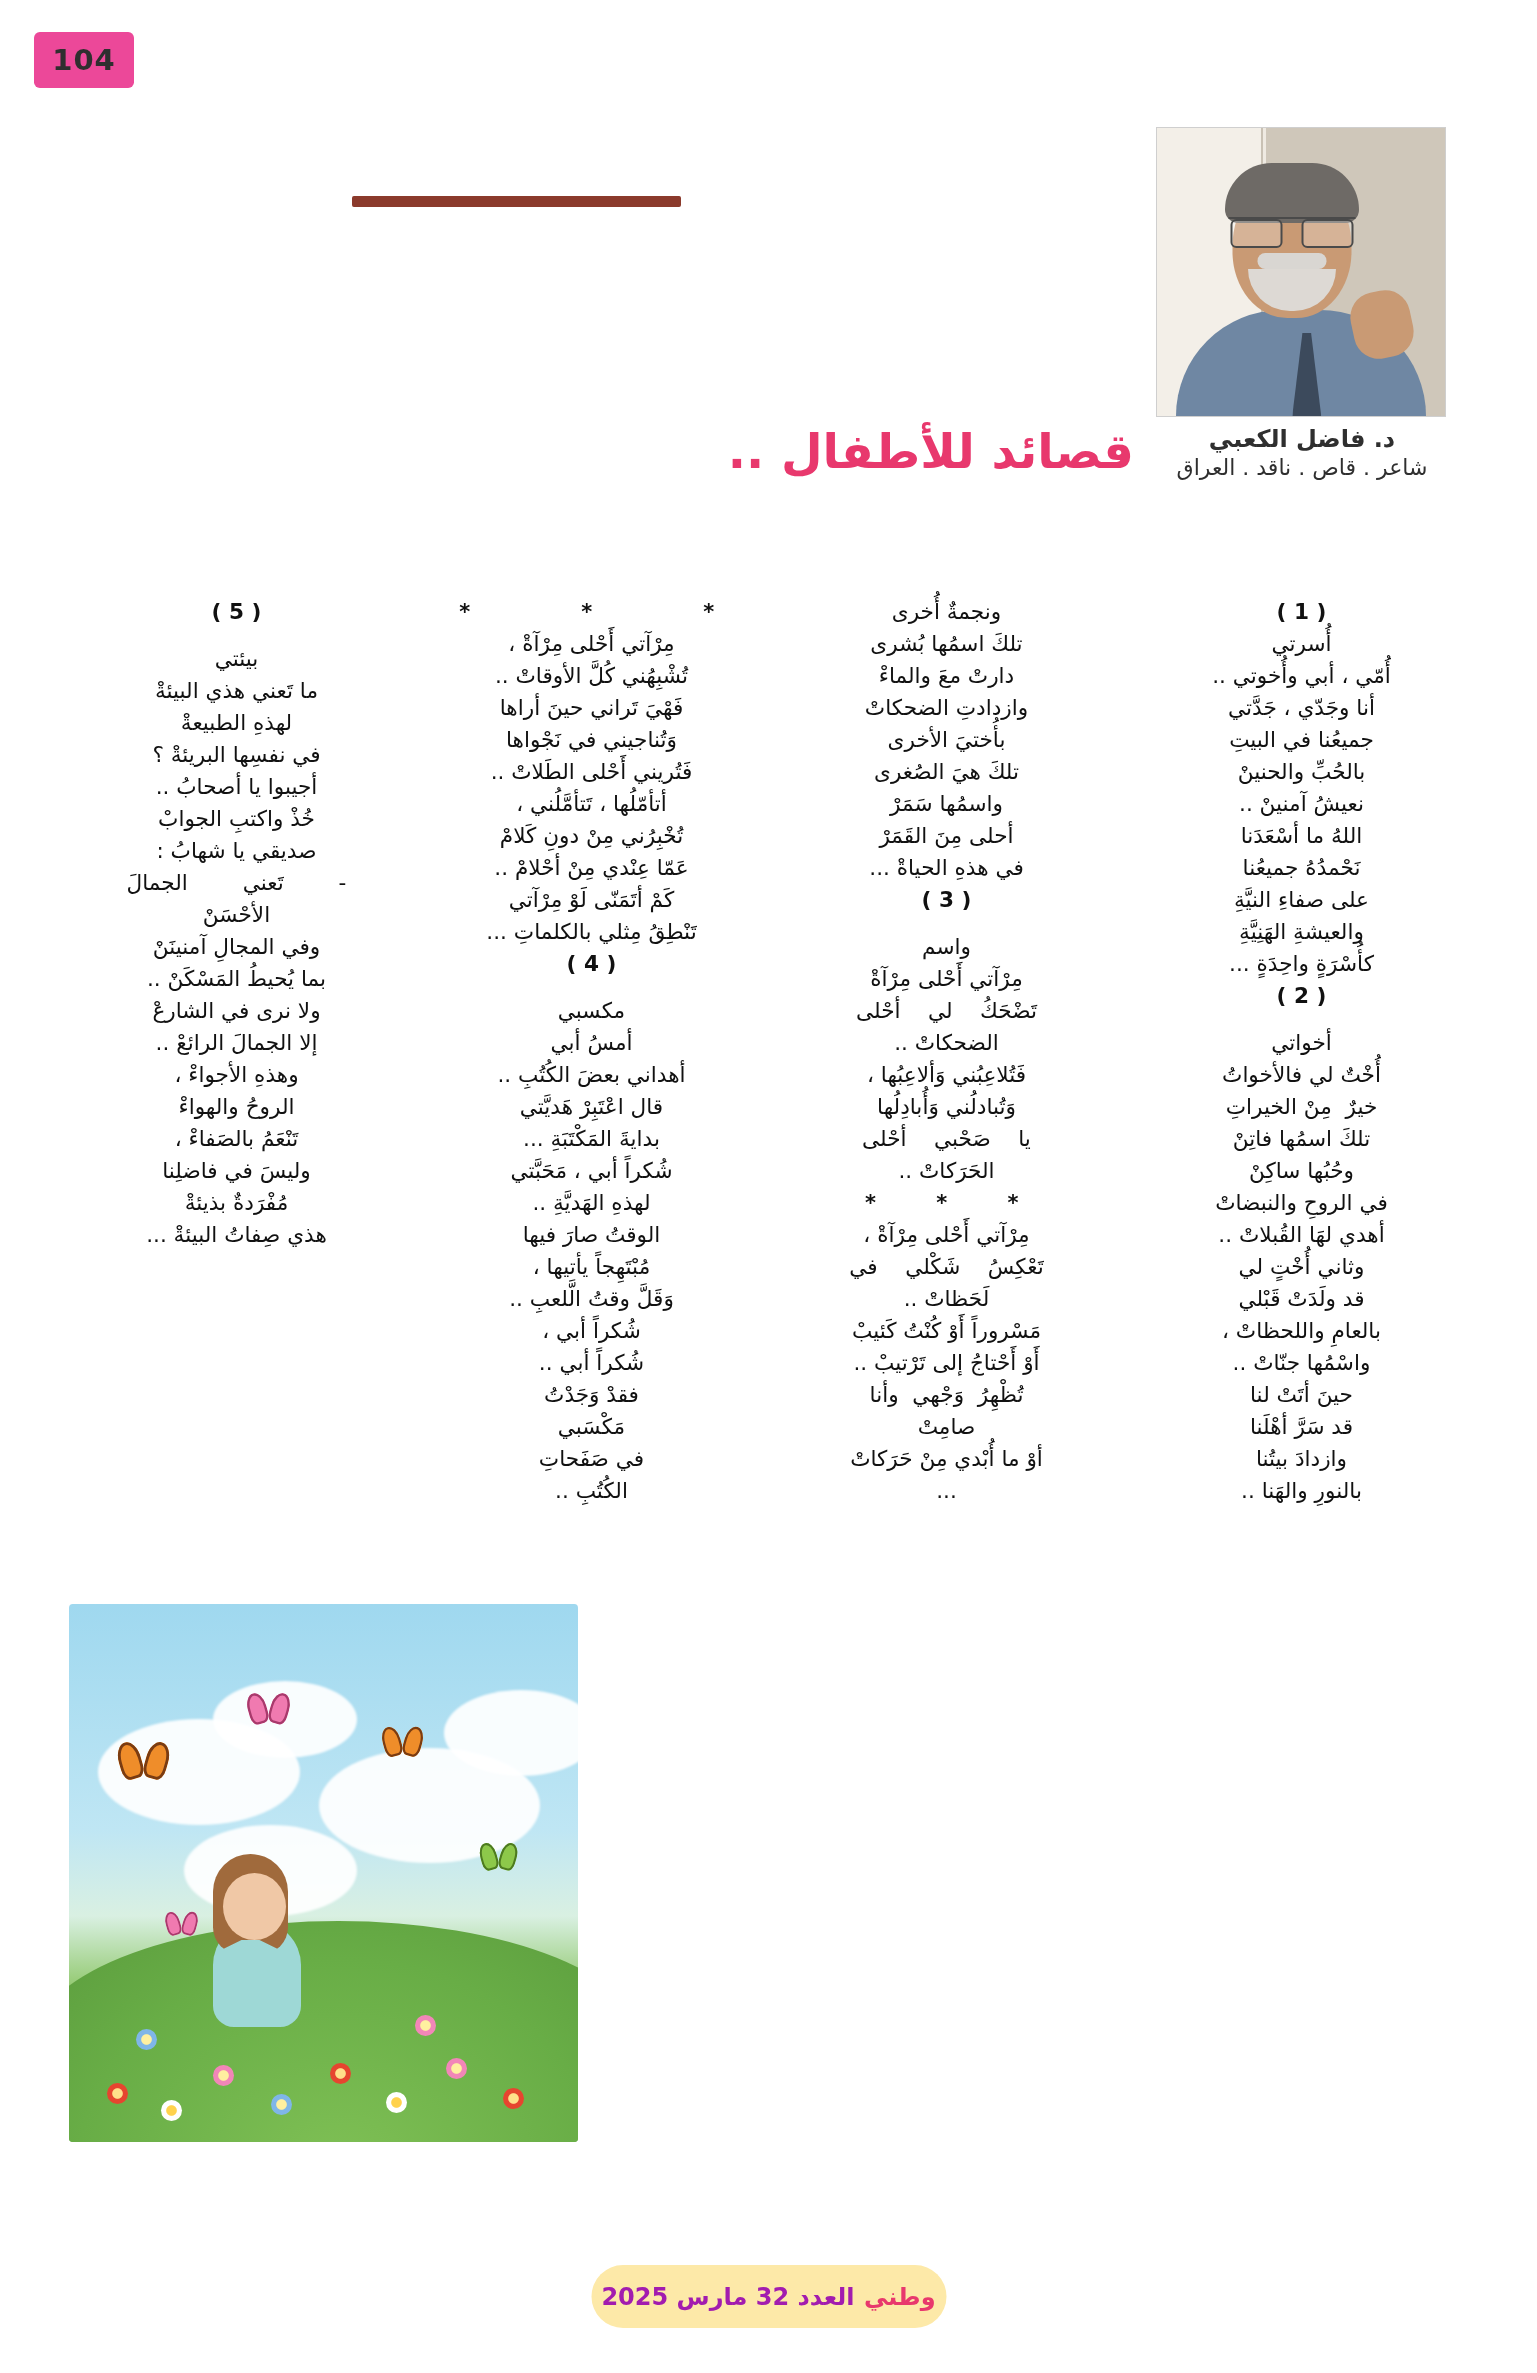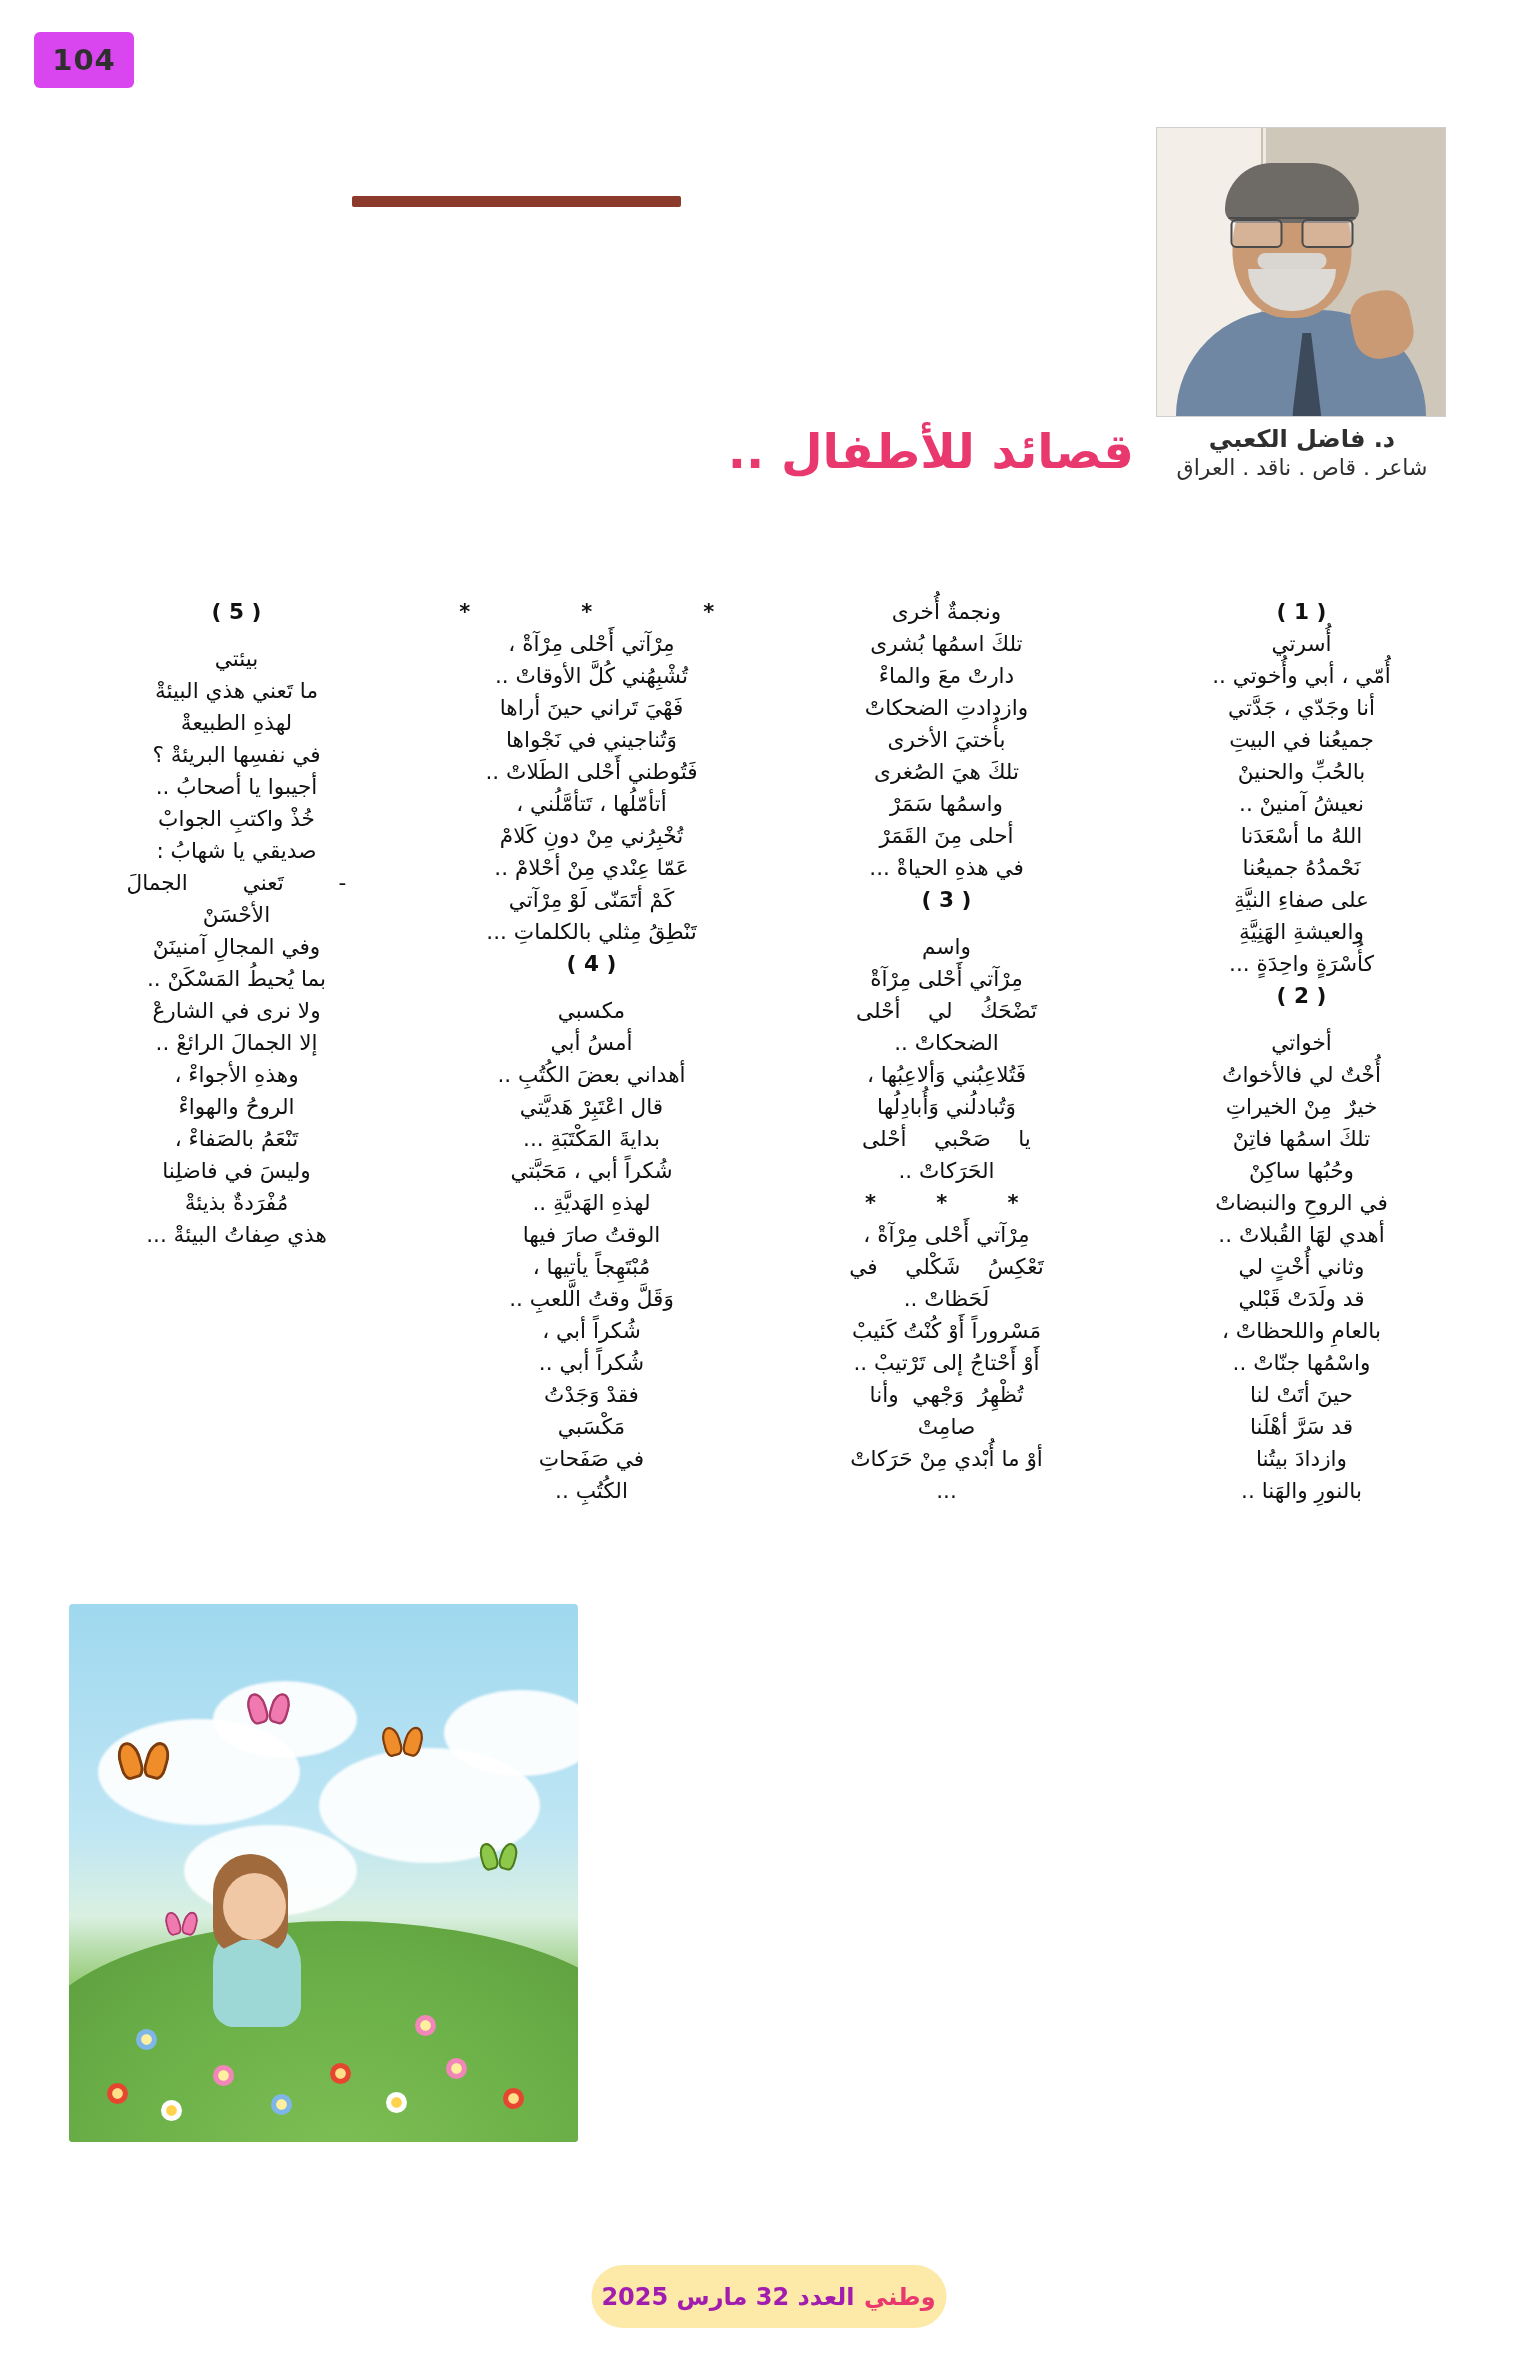--- a/index.html
+++ b/index.html
@@ -16,21 +16,21 @@
     overflow: hidden;
   }
 
   
   .page-badge {
     position: absolute;
     top: 32px;
     left: 34px;
     width: 100px;
     height: 56px;
-    background: #d946ef;
+    background: #ec4899;
     border-radius: 5.8px;
     display: flex;
     align-items: center;
     justify-content: center;
     font-size: 29px;
     font-weight: bold;
     color: #2f2f2f;
     letter-spacing: 1px;
   }
 
@@ -476,21 +476,21 @@
       <div class="line">صامِتْ</div>
       <div class="line">أوْ ما أُبْدي مِنْ حَرَكاتْ</div>
       <div class="line">...</div>
     </div>
   <div class="col">
       <div class="line bold sep">*      *      *</div>
       <div class="line">مِرْآتي أَحْلى مِرْآةْ ،</div>
       <div class="line">تُشْبِهُني كُلَّ الأوقاتْ ..</div>
       <div class="line">فَهْيَ تَراني حينَ أراها</div>
       <div class="line">وَتُناجيني في نَجْواها</div>
-      <div class="line">فَتُوطني أَحْلى الطَلاتْ ..</div>
+      <div class="line">فَتُريني أَحْلى الطَلاتْ ..</div>
       <div class="line">أتأمّلُها ، تَتأمَّلُني ،</div>
       <div class="line">تُخْبِرُني مِنْ دونِ كَلامْ</div>
       <div class="line">عَمّا عِنْدي مِنْ أحْلامْ ..</div>
       <div class="line">كَمْ أتَمَنّى لَوْ مِرْآتي</div>
       <div class="line">تَنْطِقُ مِثلي بالكلماتِ ...</div>
       <div class="line bold">( 4 )</div>
       <div class="line spacer"></div>
       <div class="line">مكسبي</div>
       <div class="line">أمسُ أبي</div>
       <div class="line">أهداني بعضَ الكُتُبِ ..</div>

